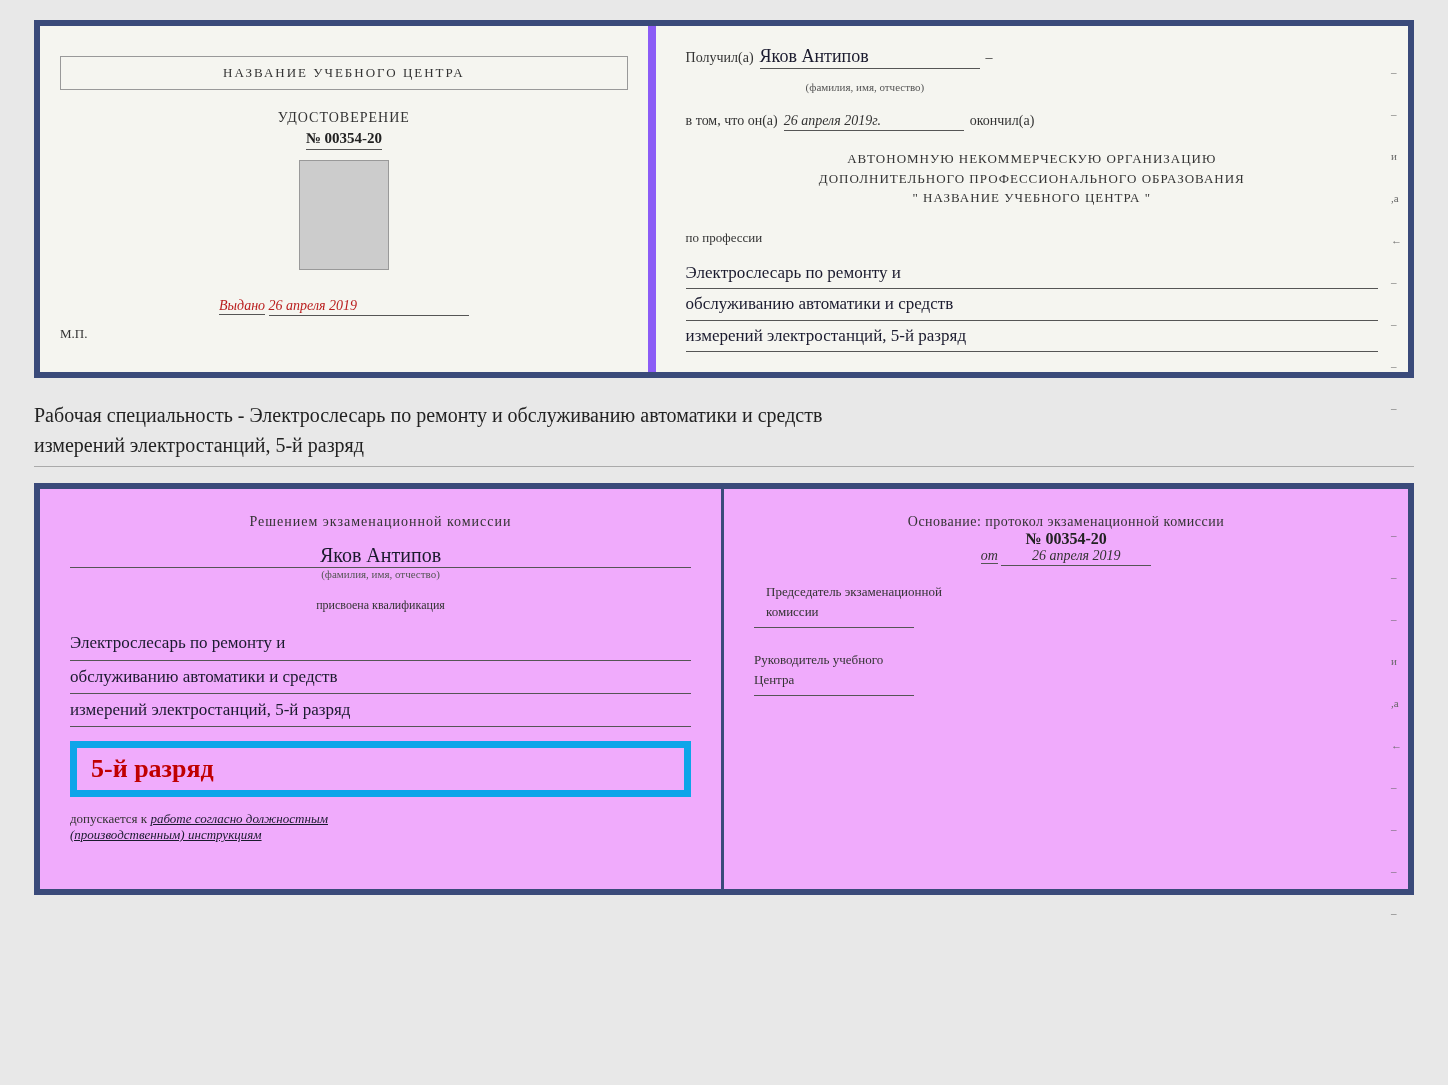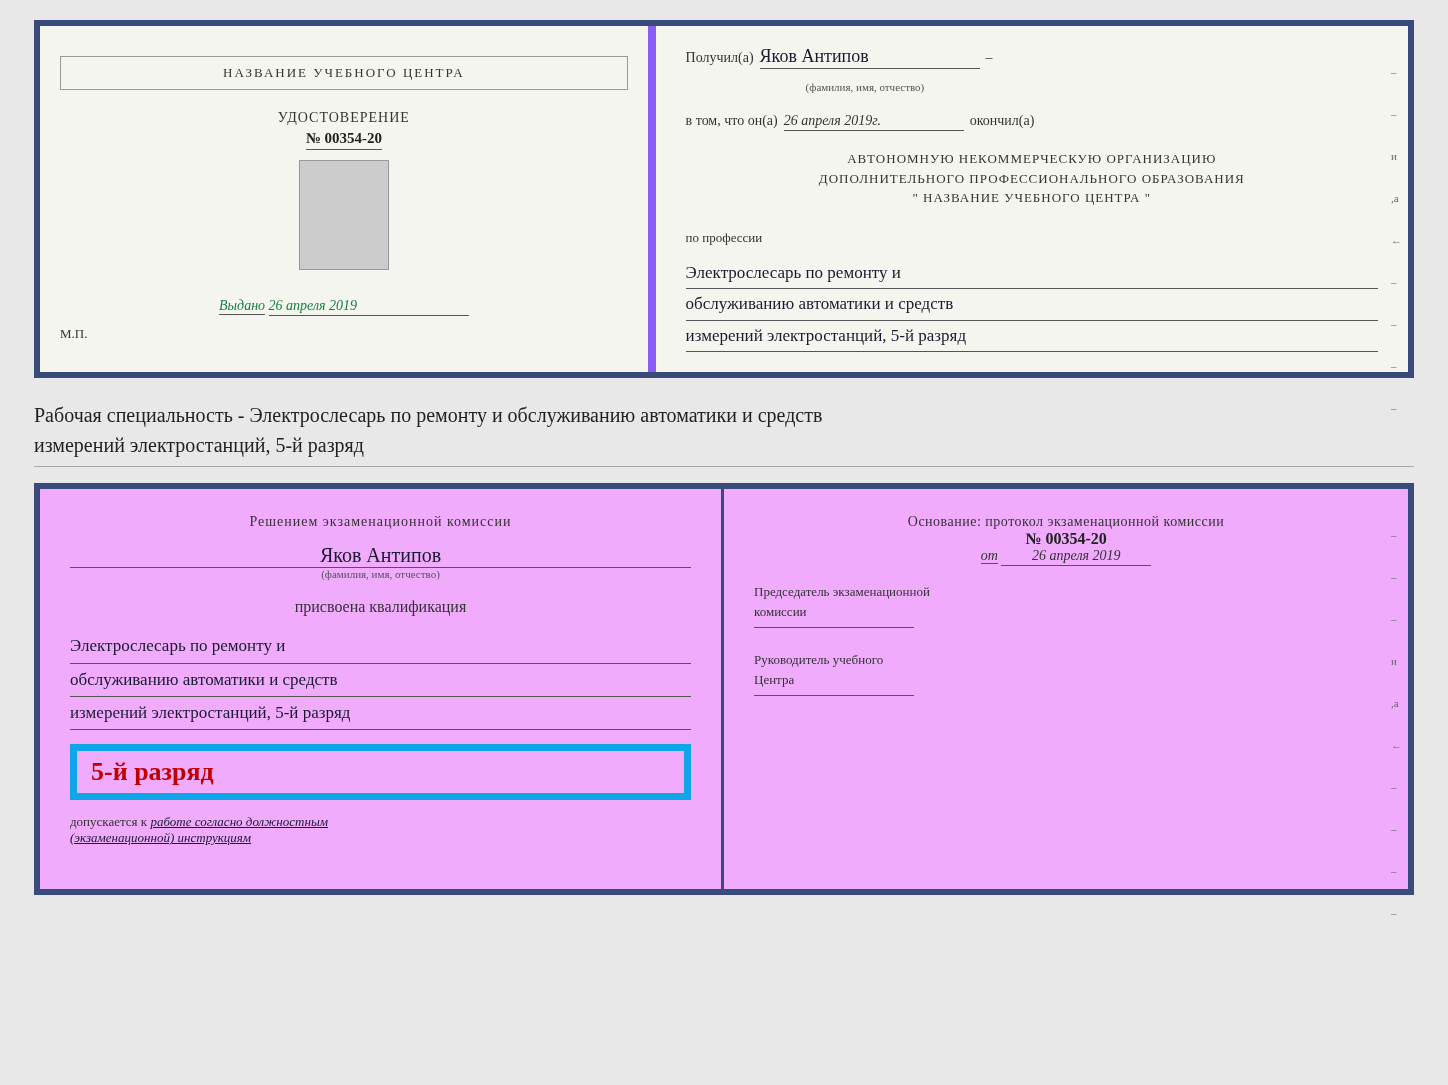--- a/index.html
+++ b/index.html
@@ -88,21 +88,21 @@
       width: 90px;
       height: 110px;
       border: 1px solid #999;
       background: #ccc;
       margin-top: 10px;
     }
 
     .cert-issued {
       margin-top: auto;
       font-size: 14px;
-      color: #15803d;
+      color: #b91c1c;
     }
 
     .cert-issued span {
       font-style: italic;
       border-bottom: 1px solid #555;
       padding-bottom: 1px;
     }
 
     .cert-mp {
       font-size: 13px;
@@ -222,21 +222,21 @@
     .name-handwritten {
       font-family: 'Segoe Script', 'Brush Script MT', cursive;
       font-size: 20px;
       color: #1a1a2e;
       border-bottom: 1px solid #555;
       display: block;
       text-align: center;
     }
 
     .prisvoena {
-      font-size: 16px;
+      font-size: 12px;
       color: #333;
       text-align: center;
       margin: 4px 0;
     }
 
     .qual-handwritten {
       font-family: 'Segoe Script', 'Brush Script MT', cursive;
       font-size: 17px;
       color: #1a1a2e;
       border-bottom: 1px solid #555;
@@ -401,36 +401,36 @@
       </div>
 
       <div class="razryad-box">
         <span class="razryad-text">5-й разряд</span>
       </div>
 
       <div class="dopuskaetsya">
         <span>допускается к</span>
         <span class="dopusk-handwritten">работе согласно должностным</span>
         <br>
-        <span class="dopusk-handwritten">(экзаменационной) инструкциям</span>
+        <span class="dopusk-handwritten">(производственным) инструкциям</span>
       </div>
     </div>
 
     <div class="bottom-right">
       <div class="osnование" style="text-align:center; letter-spacing:0.5px;">Основание: протокол экзаменационной комиссии</div>
 
       <div class="protocol-number">№ 00354-20</div>
 
       <div class="from-date" style="text-align:center;">
         <span>от</span>
         <span class="underline-field" style="min-width:150px;">26 апреля 2019</span>
       </div>
 
       <div class="podpis-block" style="margin-top:16px;">
-        <div class="podpis-label" style="white-space:pre-line;">Председатель экзаменационной
+        <div class="podpis-label" style="white-space:pre-line;margin-left:12px;">Председатель экзаменационной
 комиссии</div>
         <div class="podpis-line"></div>
       </div>
 
       <div class="podpis-block" style="margin-top:20px;">
         <div class="podpis-label" style="white-space:pre-line;">Руководитель учебного
 Центра</div>
         <div class="podpis-line"></div>
       </div>
 

